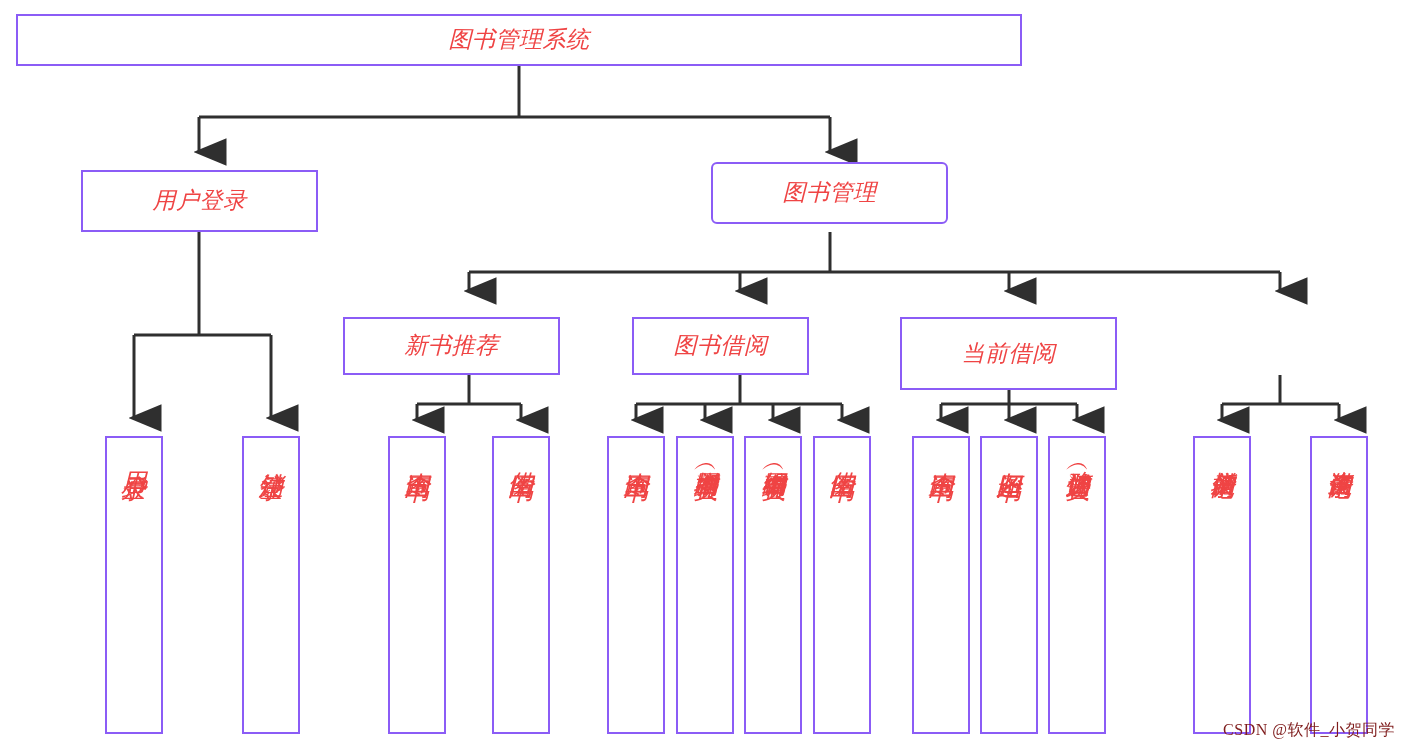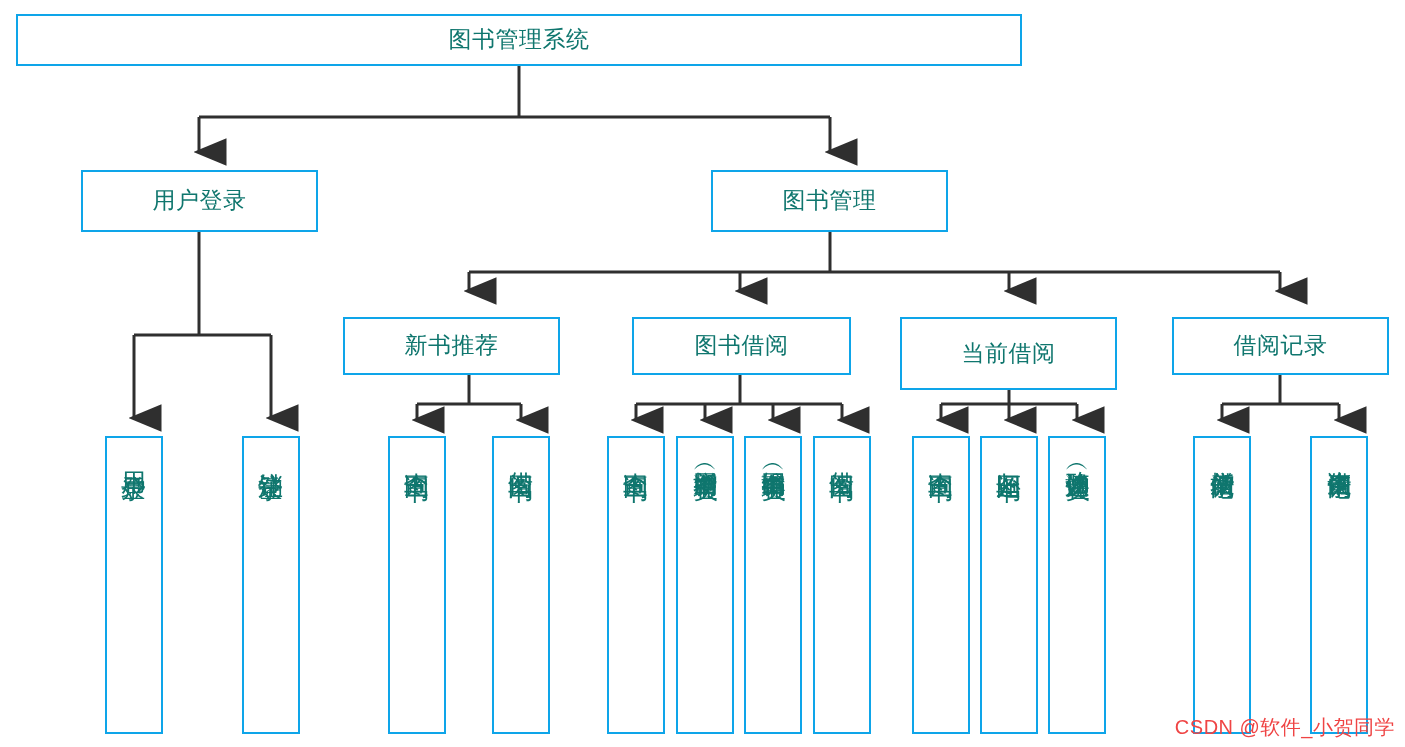--- a/index.html
+++ b/index.html
@@ -23,25 +23,26 @@
     left: 0;
     top: 0;
     width: 1405px;
     height: 747px;
     pointer-events: none;
   }
   .node {
     position: absolute;
     box-sizing: border-box;
     background: #ffffff;
-    border: 2px solid #0ea5e9;
+    border: 2px solid #8b5cf6;
     display: flex;
     align-items: center;
     justify-content: center;
-    color: #0f766e;
+    color: #ef4444;
+    font-style: italic;
   }
   .node .label {
     text-align: center;
     line-height: 1.1;
     letter-spacing: 0.5px;
   }
   .node.horizontal .label {
     font-size: 23px;
   }
   .node.vertical {
@@ -58,24 +59,25 @@
     white-space: nowrap;
   }
   .node.vertical.tall-text .label {
     font-size: 24px;
     letter-spacing: 1px;
   }
   #watermark {
     position: absolute;
     right: 10px;
     bottom: 6px;
-    font-size: 20px;
-    color: #ef4444;
+    font-size: 16px;
+    color: #7f1d1d;
     letter-spacing: 0.5px;
     white-space: nowrap;
+    font-family: Liberation Serif, serif;
   }
 </style>
 </head>
 <body>
 
 <div id="diagram-root">
 
   <svg class="edges" viewBox="0 0 1405 747">
     <defs>
       <marker id="arrow" viewBox="0 0 12 12" refX="6" refY="10" markerWidth="11" markerHeight="11" orient="auto-start-reverse">
@@ -127,39 +129,36 @@
   </svg>
 
   <div class="node horizontal" style="left:16px; top:14px; width:1006px; height:52px;">
     <span class="label">图书管理系统</span>
   </div>
 
   <div class="node horizontal" style="left:81px; top:170px; width:237px; height:62px;">
     <span class="label">用户登录</span>
   </div>
 
-  <div class="node horizontal" style="left:711px; top:170px; width:237px; height:62px;">
+  <div class="node horizontal" style="left:711px; top:162px; width:237px; height:62px;border-radius:6px;">
     <span class="label">图书管理</span>
   </div>
 
   <div class="node horizontal" style="left:343px; top:317px; width:217px; height:58px;">
     <span class="label">新书推荐</span>
   </div>
 
-  <div class="node horizontal" style="left:632px; top:317px; width:219px; height:58px;">
+  <div class="node horizontal" style="left:632px; top:317px; width:177px; height:58px;">
     <span class="label">图书借阅</span>
   </div>
 
   <div class="node horizontal" style="left:900px; top:317px; width:217px; height:73px;">
     <span class="label">当前借阅</span>
   </div>
 
-  <div class="node horizontal" style="left:1172px; top:317px; width:217px; height:58px;">
-    <span class="label">借阅记录</span>
-  </div>
 
   <div class="node vertical" style="left:105px; top:436px; width:58px; height:298px;">
     <span class="label">用户登录</span>
   </div>
 
   <div class="node vertical" style="left:242px; top:436px; width:58px; height:298px;">
     <span class="label">注销登录</span>
   </div>
 
   <div class="node vertical" style="left:388px; top:436px; width:58px; height:298px;">

